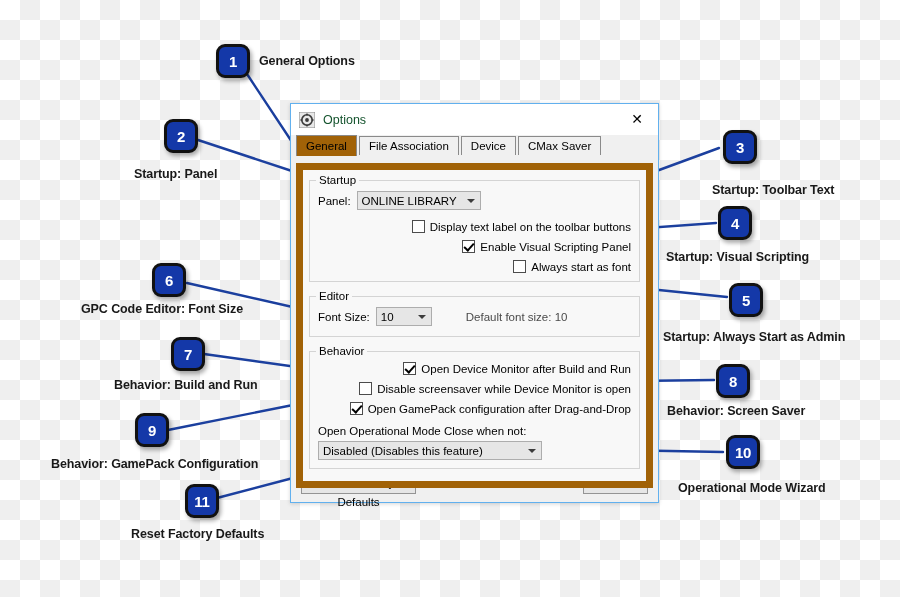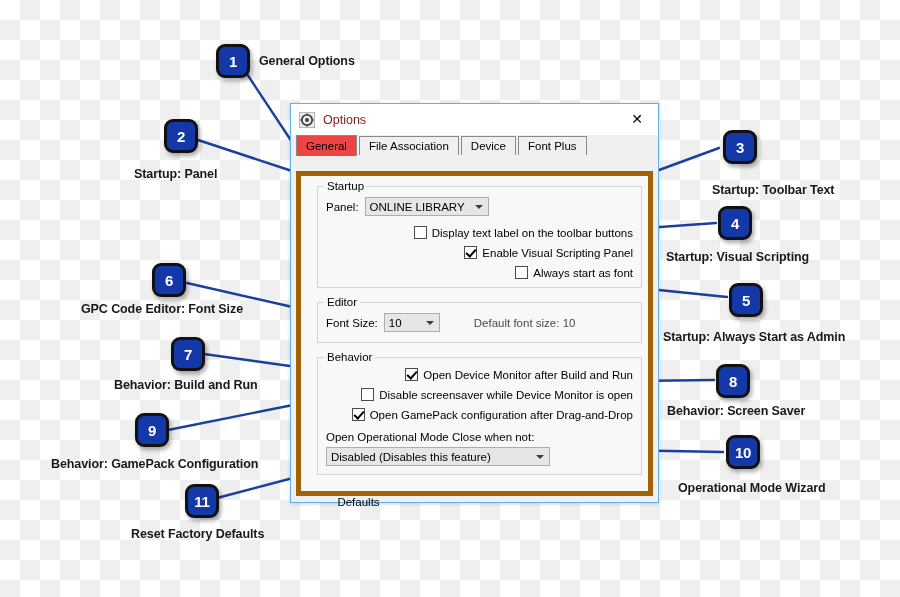--- a/index.html
+++ b/index.html
@@ -82,21 +82,21 @@
   }
   .titlebar .app-icon {
     width: 16px; height: 16px;
     margin-left: 8px;
     flex: 0 0 auto;
     position: relative;
   }
   .titlebar .title-text {
     margin-left: 8px;
     font-size: 12.5px;
-    color: #7f1d1d;
+    color: #14532d;
   }
   .titlebar .close-btn {
     position: absolute;
     right: 0; top: 0;
     width: 42px; height: 30px;
     display: flex;
     align-items: center;
     justify-content: center;
     color: #000;
     font-size: 14px;
@@ -121,35 +121,35 @@
     border: 1px solid #8a8a8a;
     border-bottom: none;
     background: #f0f0f0;
     font-size: 11.5px;
     color: #000;
     margin-right: 2px;
     position: relative;
     cursor: default;
   }
   .tab.active {
-    background: #ef4444;
+    background: #a16207;
     height: 21px;
     line-height: 20px;
     margin-bottom: -1px;
     z-index: 4;
   }
 
   .tabpage {
     position: relative;
-    margin: 16px 5px;
-    border: 5px solid #a16207;
+    margin: 8px 5px;
+    border: 7px solid #a16207;
     background: #f8f8f8;
     height: 325px;
     box-sizing: border-box;
-    padding: 6px 6px 0 16px;
+    padding: 6px 6px 0 6px;
     z-index: 1;
   }
 
   
   .groupbox {
     position: relative;
     border: 1px solid #d4d4d4;
     margin: 8px 0 0 0;
     padding: 10px 8px 8px 8px;
     box-sizing: border-box;
@@ -317,21 +317,21 @@
       </svg>
     </span>
     <span class="title-text">Options</span>
     <span class="close-btn">✕</span>
   </div>
 
   <div class="tabstrip">
     <div class="tab active">General</div>
     <div class="tab">File Association</div>
     <div class="tab">Device</div>
-    <div class="tab">Font Plus</div>
+    <div class="tab">CMax Saver</div>
   </div>
 
   <div class="tabpage">
 
     <div class="groupbox" style="margin-top:4px;">
       <span class="gb-title">Startup</span>
 
       <div class="row" style="margin-bottom:10px;">
         <span class="lbl" style="margin-right:6px;">Panel:</span>
         <div class="combo" style="width:124px;">

